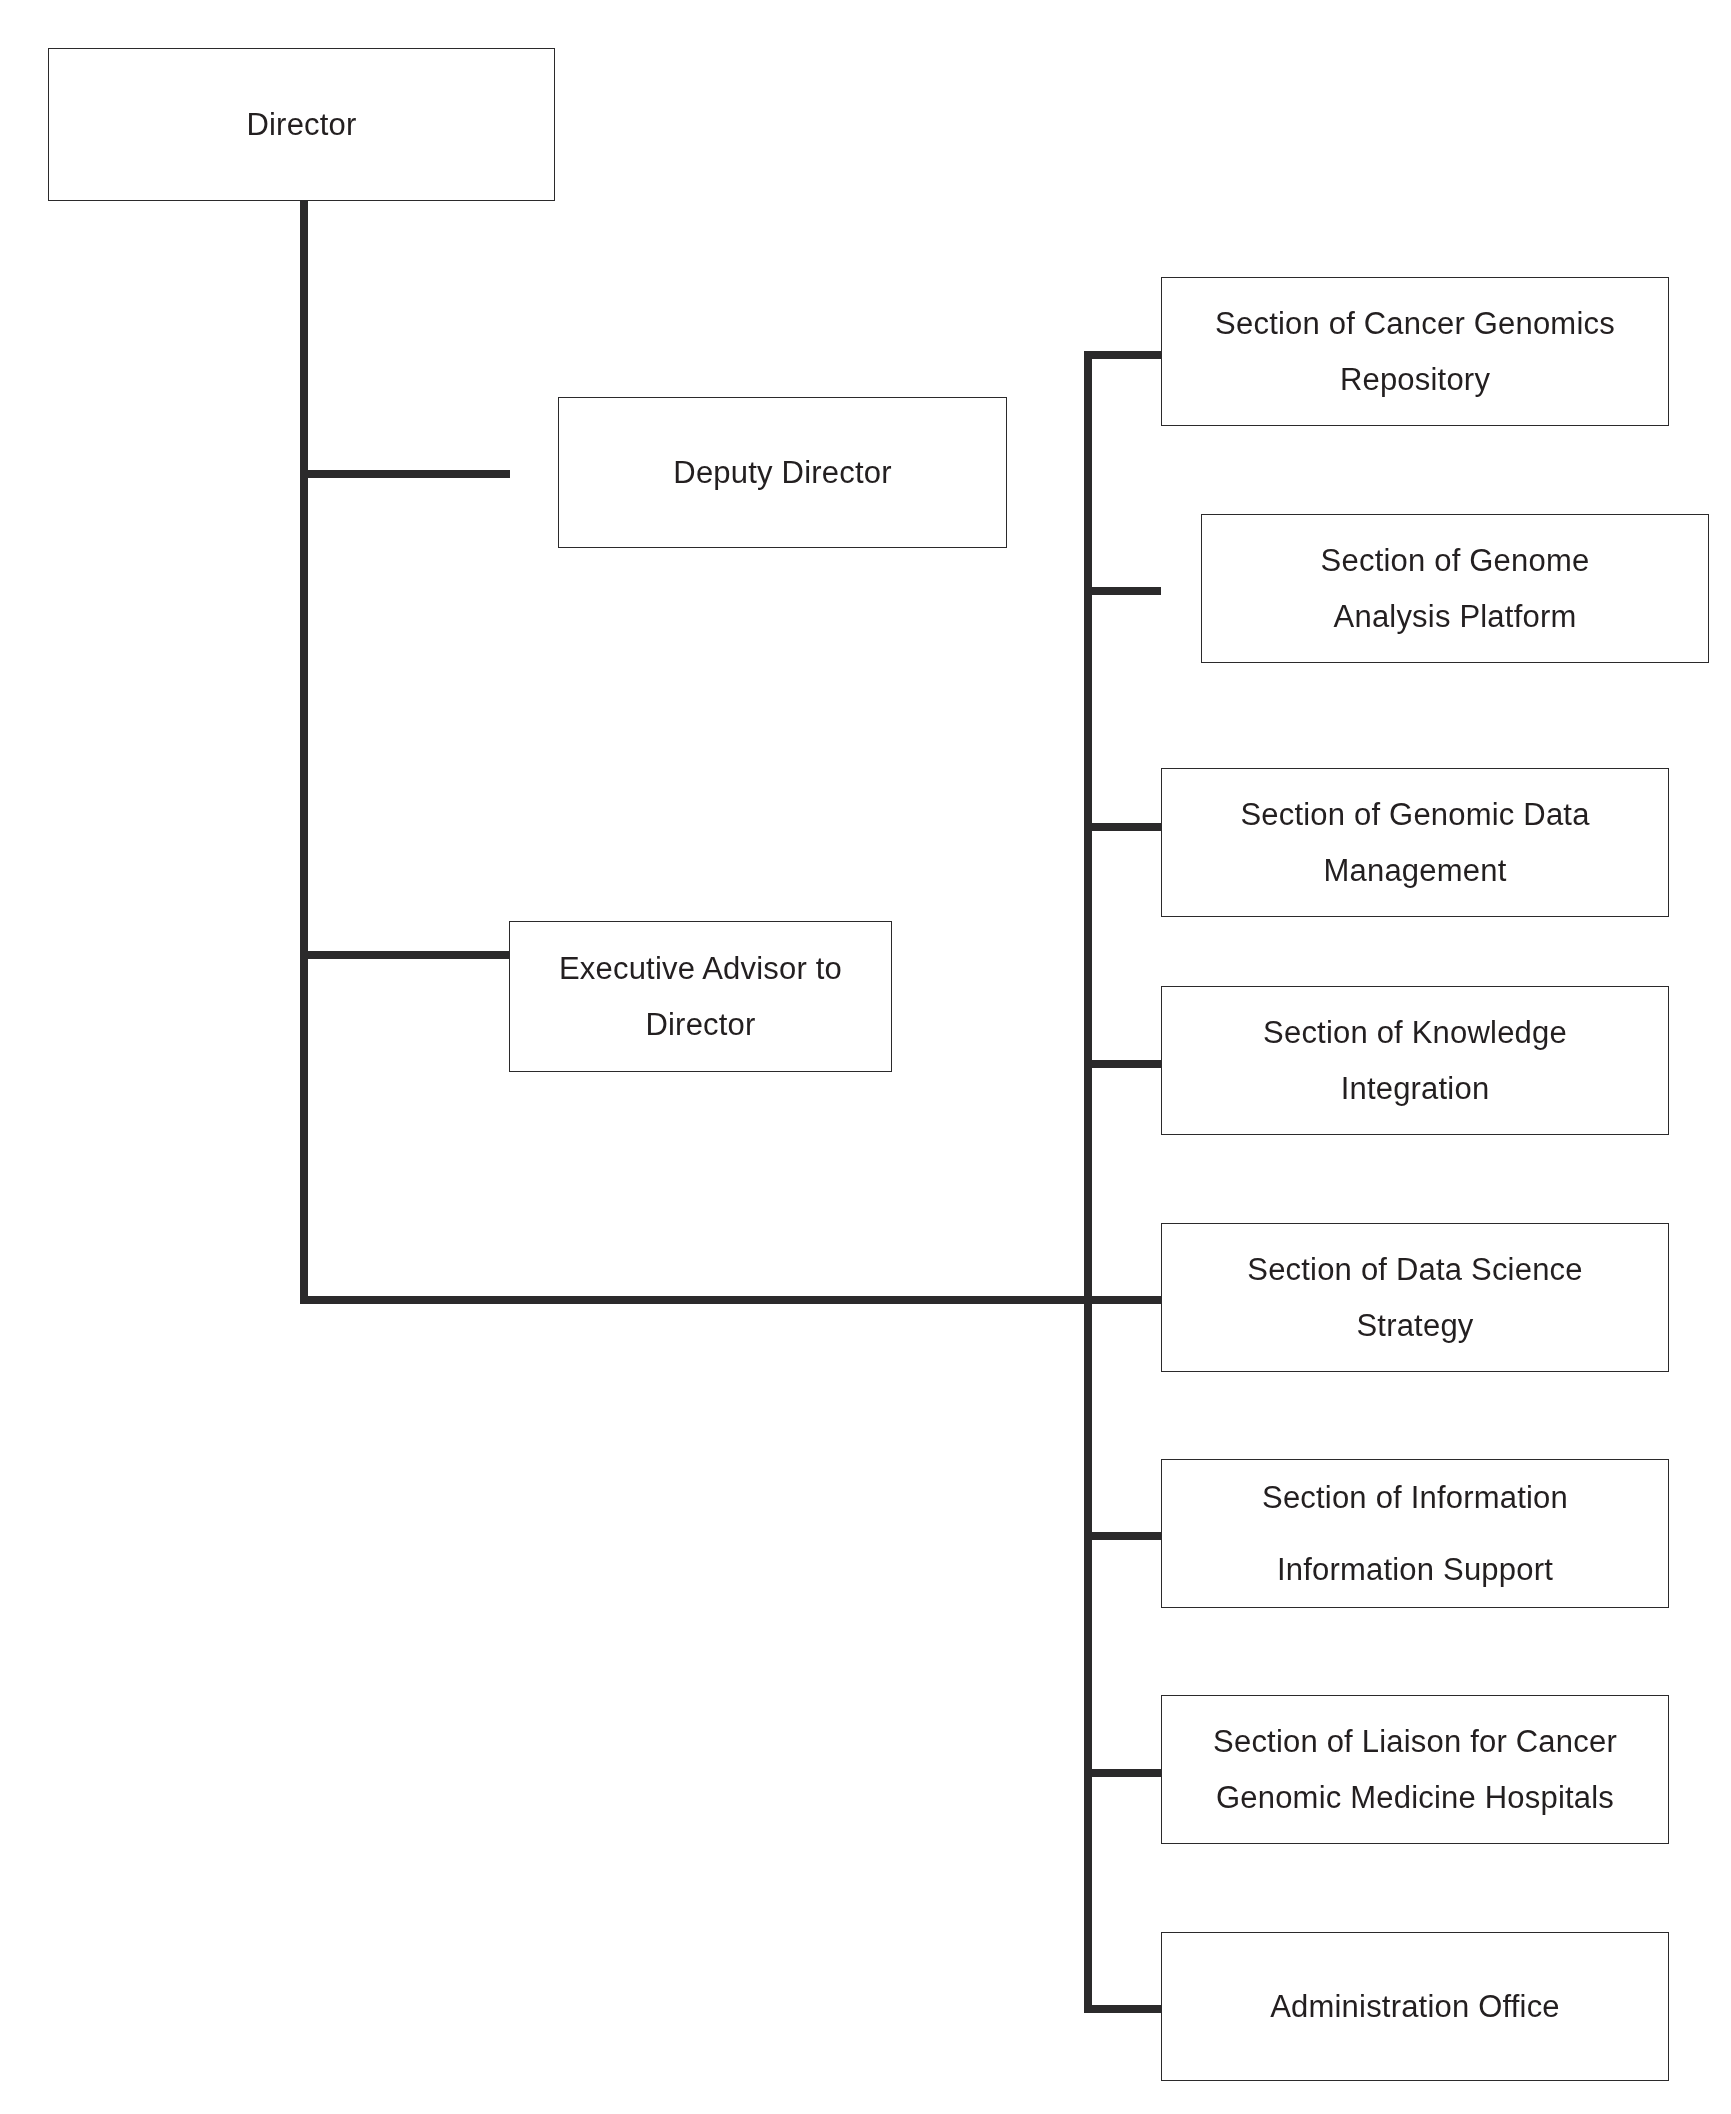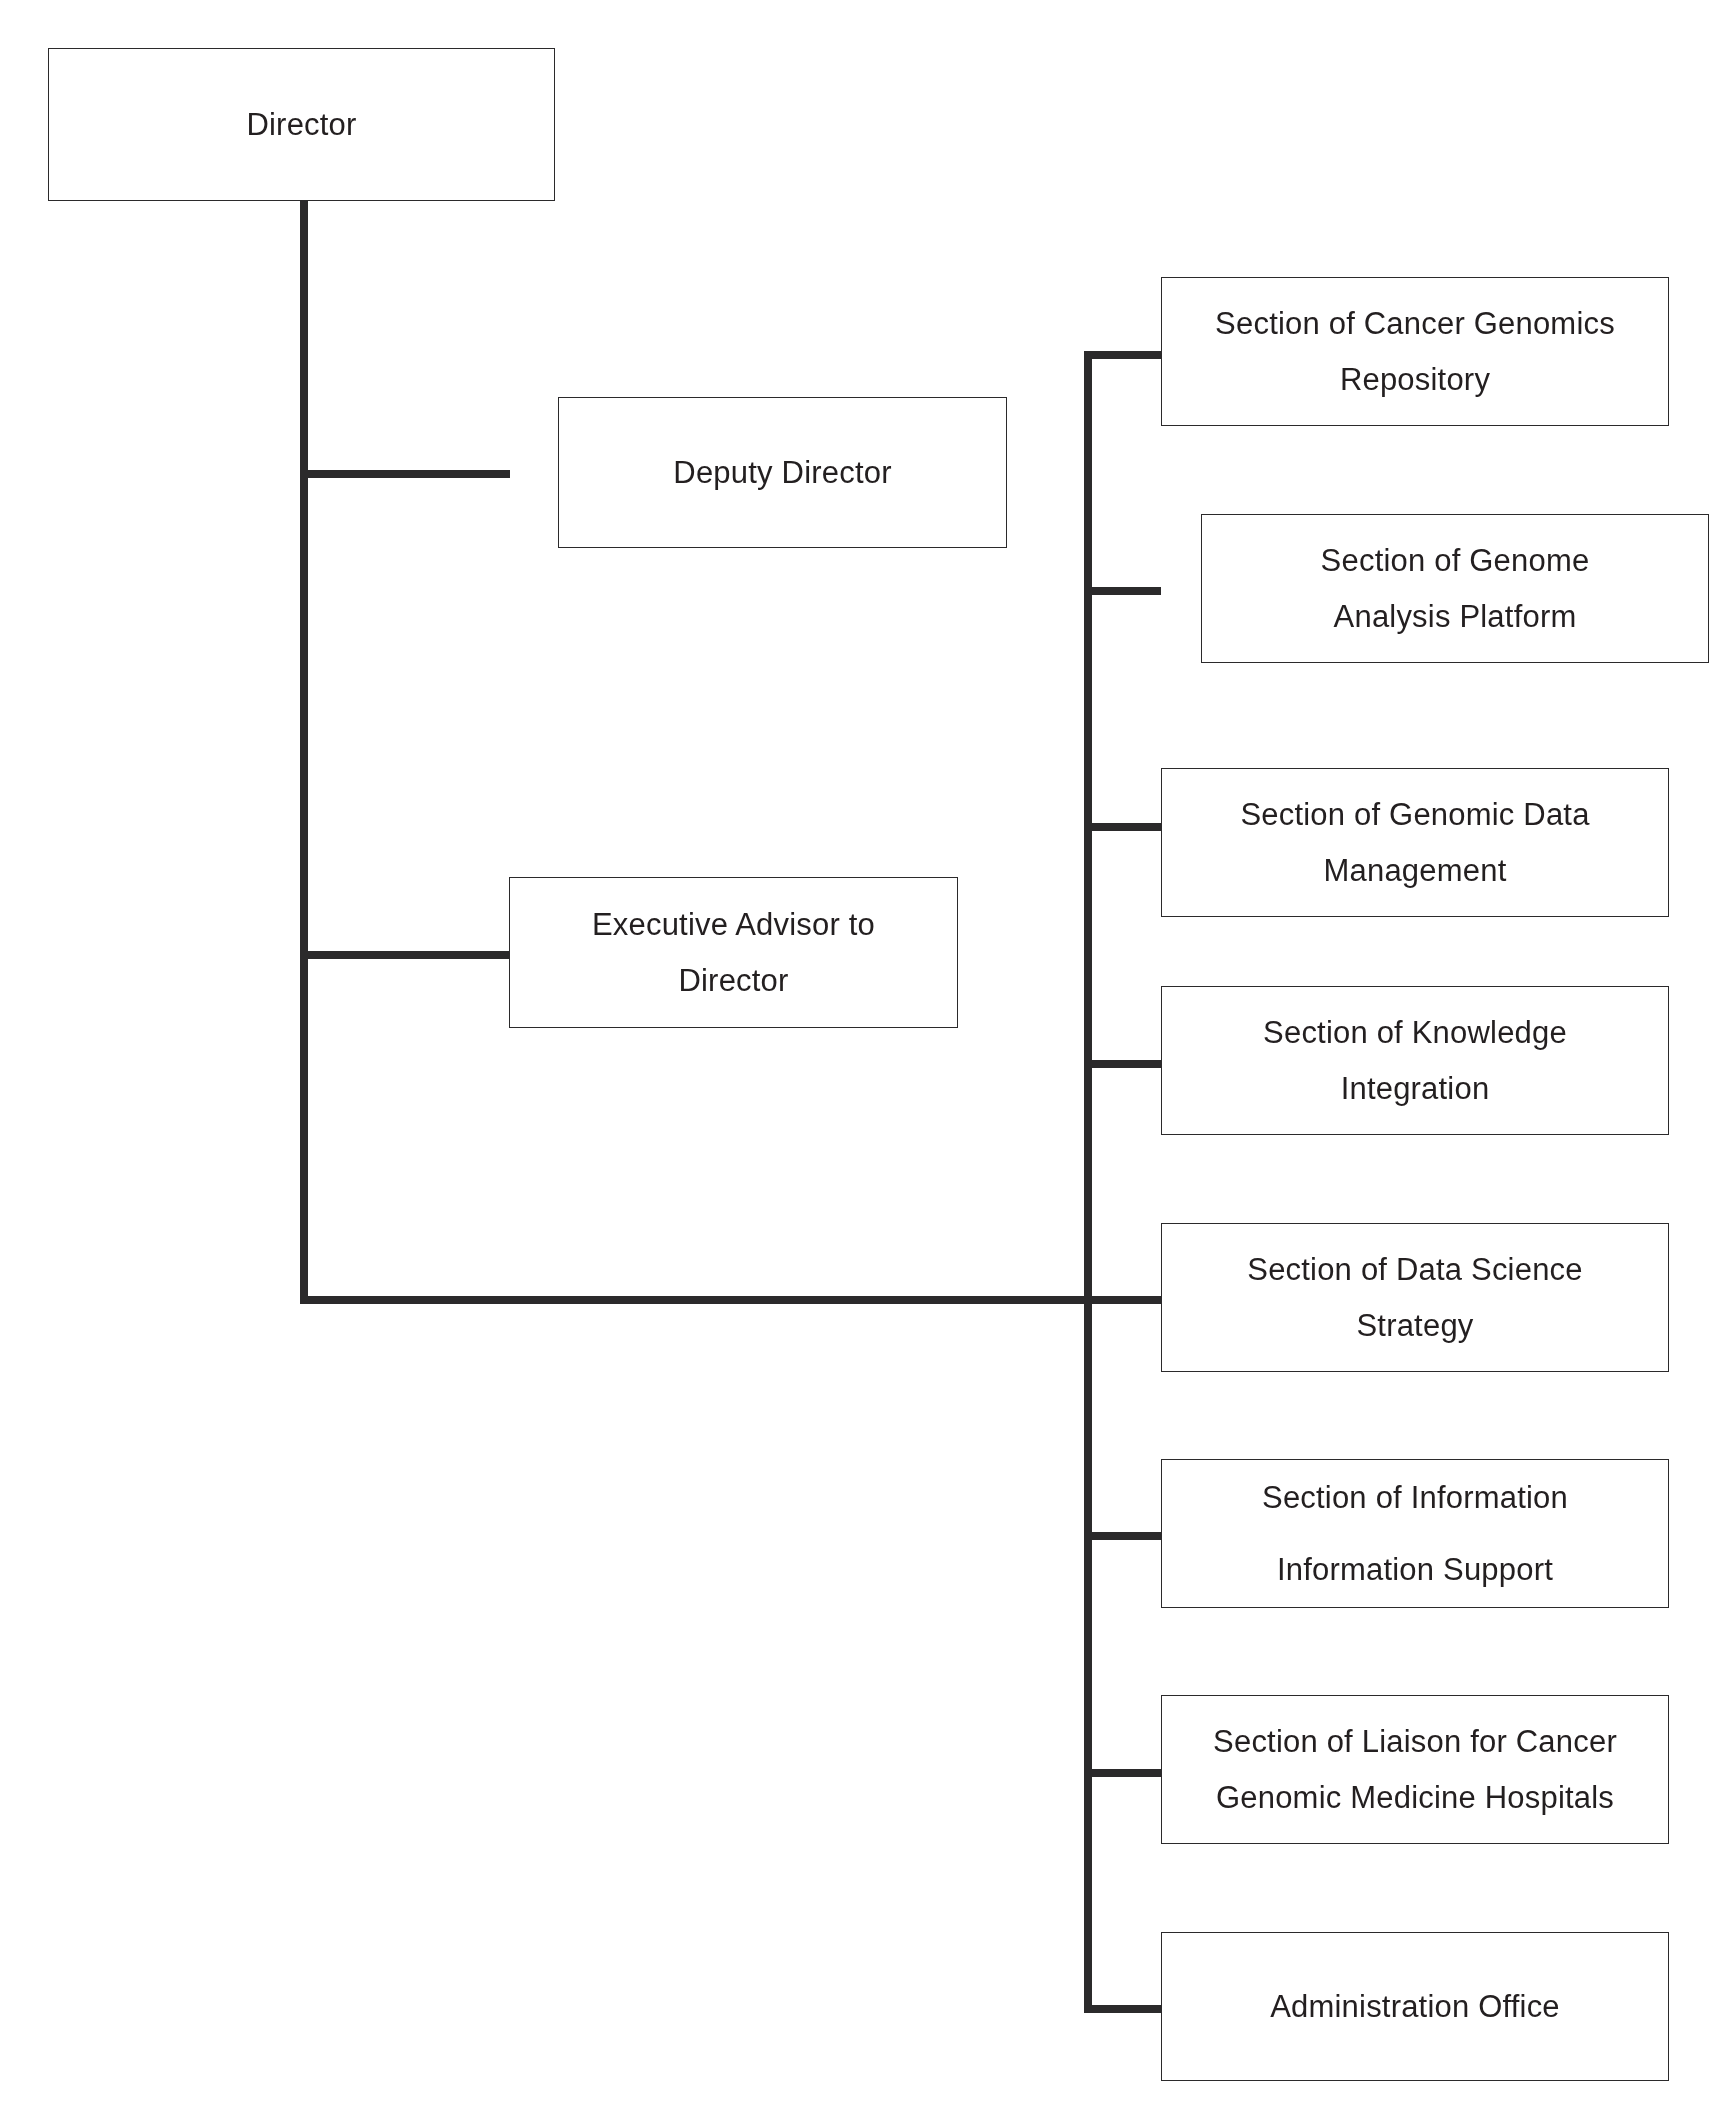--- a/index.html
+++ b/index.html
@@ -31,21 +31,21 @@
     letter-spacing: 0.2px;
   }
   .node span { display: block; white-space: nowrap; }
   .connector {
     position: absolute;
     background: var(--line, #2b2a2b);
   }
   
   #n-director { left: 40px;  top: 40px;   width: 507px; height: 153px; }
   #n-deputy   { left: 502px; top: 389px;  width: 449px; height: 151px; margin-left: 48px; }
-  #n-exec     { left: 501px; top: 869px;  width: 449px; height: 151px; }
+  #n-exec     { left: 501px; top: 913px;  width: 383px; height: 151px; }
   .section    { left: 1153px; width: 508px; height: 149px; text-align: center; }
   #n-s0 { top: 269px; }
   #n-s1 { top: 506px; margin-left: 40px; }
   #n-s2 { top: 760px; }
   #n-s3 { top: 978px; }
   #n-s4 { top: 1215px; }
   #n-s5 { top: 1451px; gap: 16px; }
   #n-s6 { top: 1687px; }
   #n-s7 { top: 1924px; }
   

